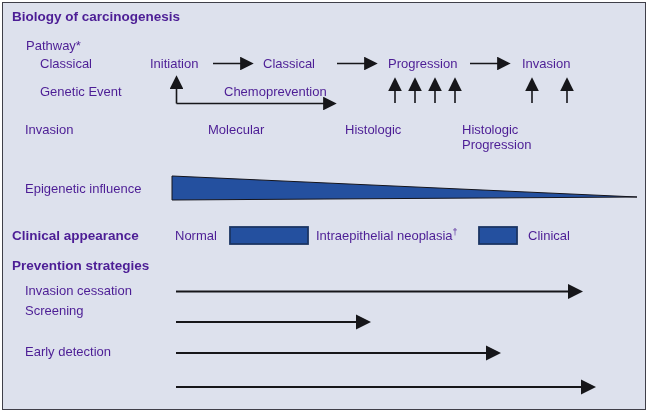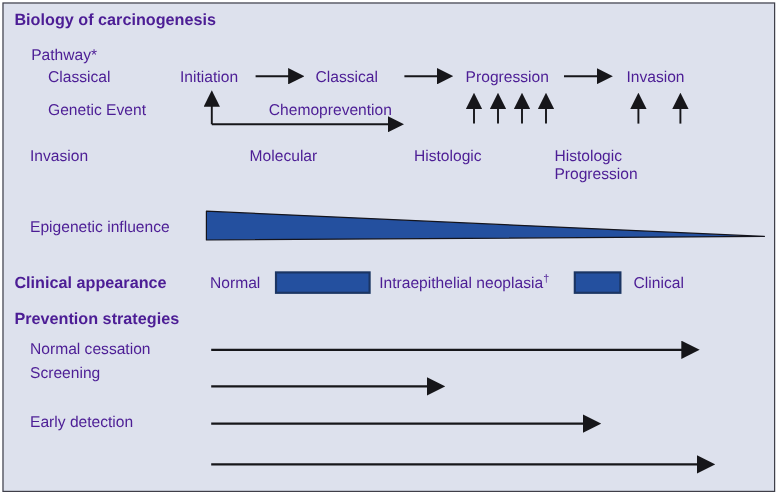--- a/index.html
+++ b/index.html
@@ -95,16 +95,16 @@
   </div>
 
   <div class="txt" style="left:25px;top:181px">Epigenetic influence</div>
 
   <div class="txt bold" style="left:12px;top:228px">Clinical appearance</div>
   <div class="txt" style="left:175px;top:228px">Normal</div>
   <div class="txt" style="left:316px;top:228px"><span>Intraepithelial neoplasia</span><sup>†</sup></div>
   <div class="txt" style="left:528px;top:228px">Clinical</div>
 
   <div class="txt bold" style="left:12px;top:258px">Prevention strategies</div>
-  <div class="txt" style="left:25px;top:283px">Normal cessation</div>
+  <div class="txt" style="left:25px;top:283px">Invasion cessation</div>
   <div class="txt" style="left:25px;top:303px">Screening</div>
   <div class="txt" style="left:25px;top:344px">Early detection</div>
 </div>
 
 </body></html>

